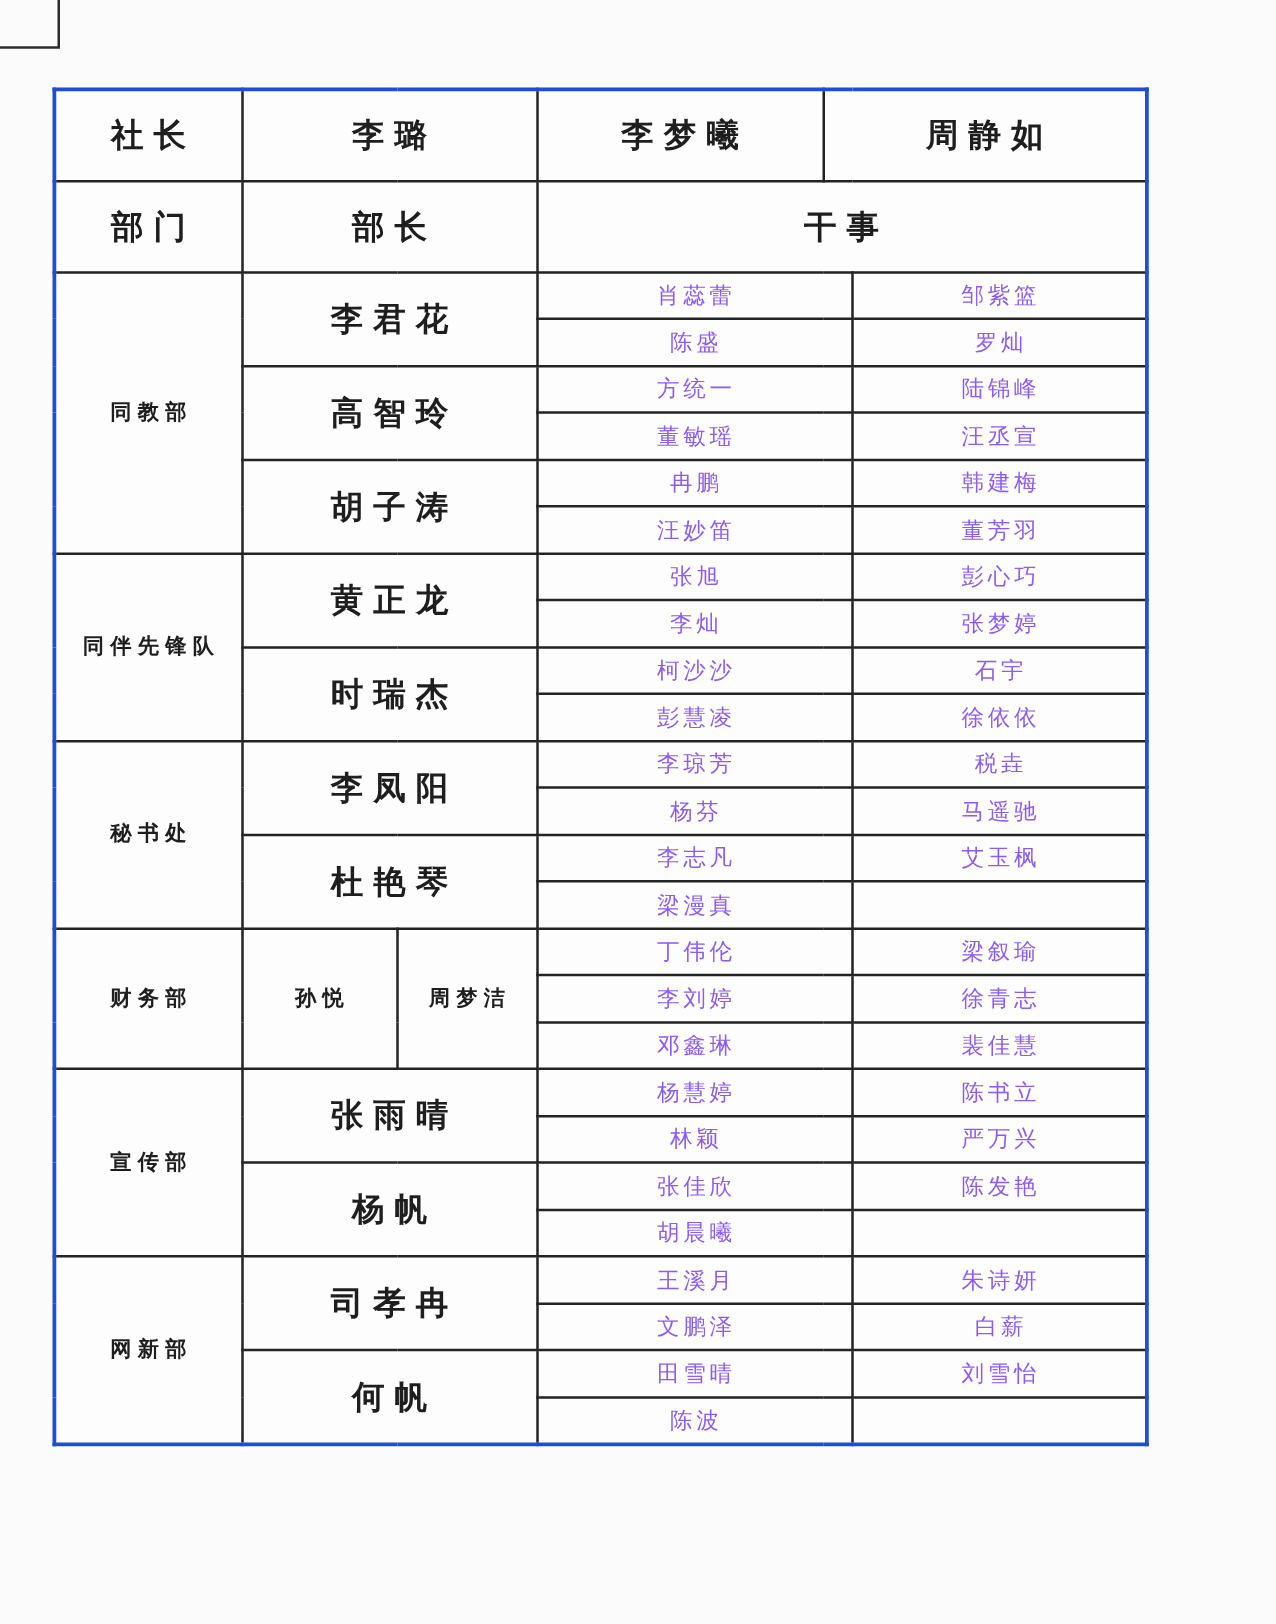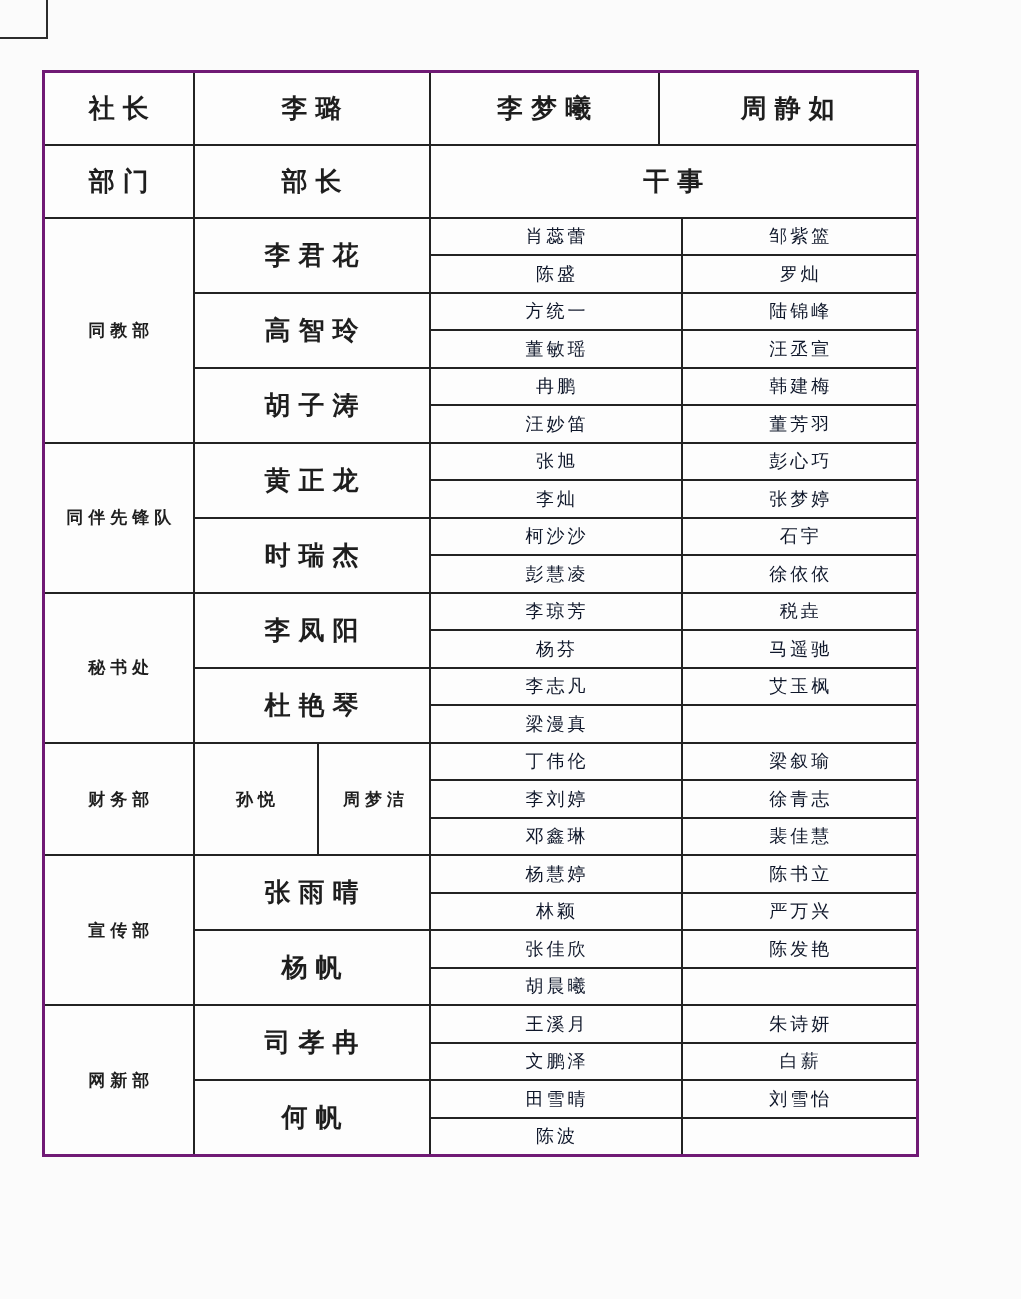--- a/index.html
+++ b/index.html
@@ -24,21 +24,21 @@
     border: 2px solid #2c2c2c;
     background: #fbfbfb;
   }
   table.org {
     position: absolute;
     left: 42px;
     top: 70px;
     width: 874px;
     border-collapse: collapse;
     table-layout: fixed;
-    border: 3px solid #701a75;
+    border: 3px solid #1d4ed8;
   }
   table.org td {
     border: 2px solid #232323;
     text-align: center;
     vertical-align: middle;
     padding: 0;
     overflow: hidden;
     background: #fdfdfd;
   }
   td.lg {
@@ -52,21 +52,21 @@
     font-weight: 700;
     letter-spacing: 5px;
     text-indent: 5px;
     line-height: 1.55;
   }
   td.sm {
     font-size: 18px;
     font-weight: 400;
     letter-spacing: 3px;
     text-indent: 3px;
-    color: #0f172a;
+    color: #8b5cf6;
   }
   tr.hdr { height: 73px; }
   tr.body-row { height: 37.5px; }
 </style>
 </head>
 <body>
 
 <div class="corner-box"></div>
 
 <table class="org">

